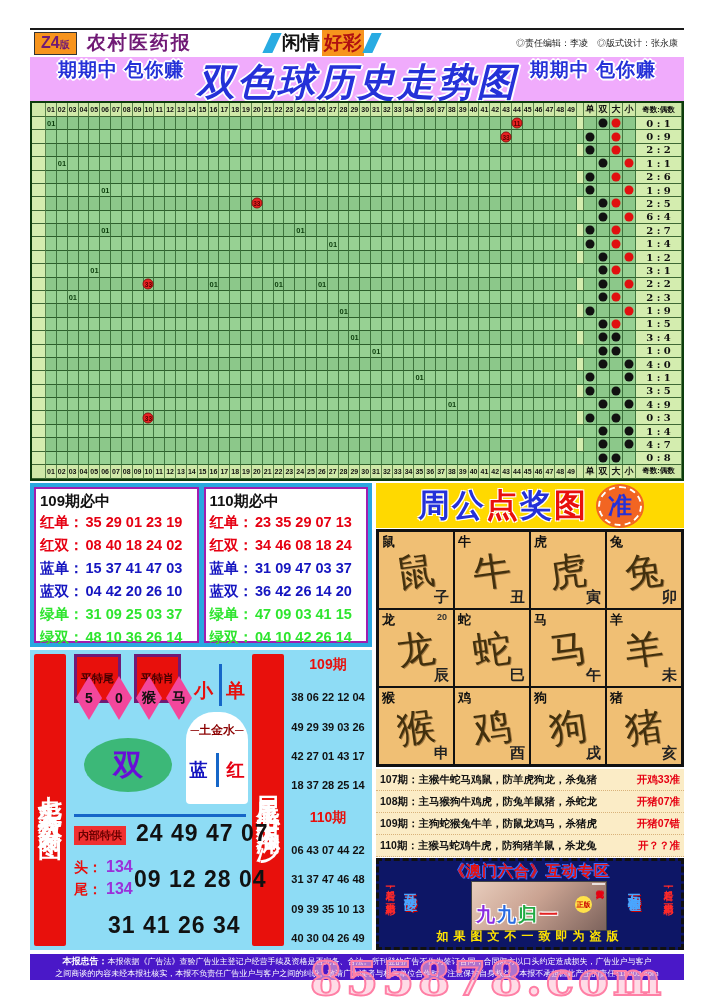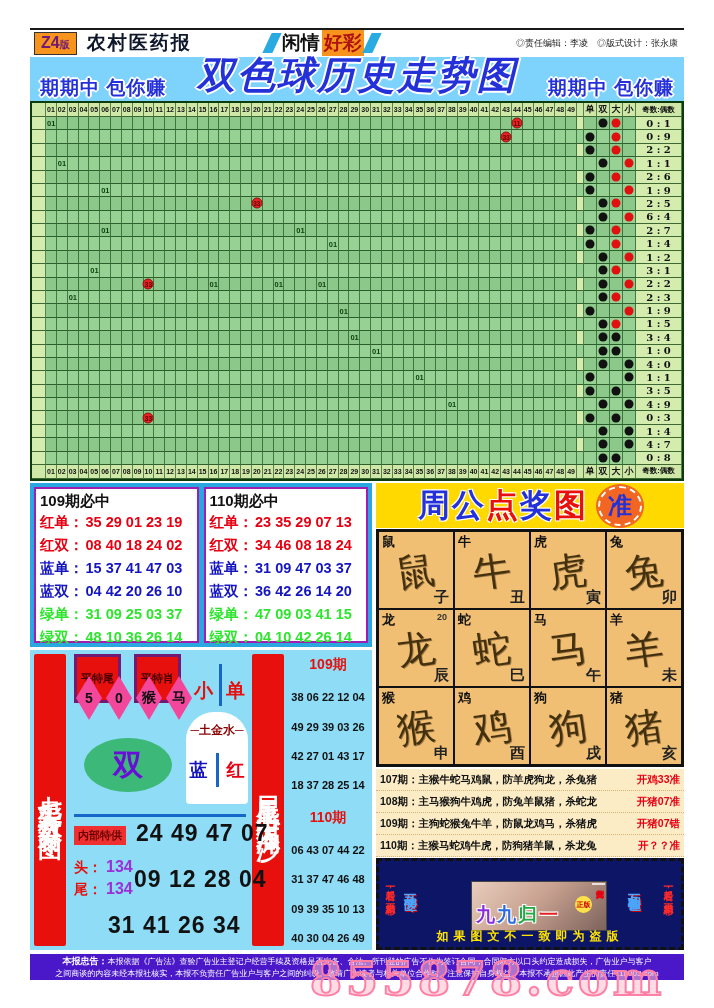--- a/index.html
+++ b/index.html
@@ -4,29 +4,29 @@
 <style>
   * { margin:0; padding:0; box-sizing:border-box; }
   html,body { width:714px; height:1008px; }
   body { background:#ffffff; font-family:"Liberation Sans", sans-serif; position:relative; overflow:hidden; }
   .abs { position:absolute; }
 
   
   .hdr { left:30px; top:28px; width:654px; height:28px; border-top:2px solid #1a1a1a; background:#fff; display:flex; align-items:center; }
   .ed-box { background:#f7941d; color:#701a75; font-weight:bold; padding:1px 6px 2px 6px; margin-left:4px; font-size:16px; border:1px solid #333; }
   .ed-box small { font-size:10px; }
-  .paper-name { color:#0f172a; font-weight:bold; font-size:19px; margin-left:10px; letter-spacing:2px; font-family:"Liberation Serif", serif; }
+  .paper-name { color:#701a75; font-weight:bold; font-size:19px; margin-left:10px; letter-spacing:2px; font-family:"Liberation Serif", serif; }
   .col-badge { margin-left:72px; display:flex; align-items:center; font-size:19px; font-weight:bold; }
   .slash { width:10px; height:20px; background:#29abe2; transform:skewX(-25deg); margin:0 3px; }
   .badge-a { color:#111; background:#fff; padding:0 2px; }
   .badge-b { color:#b01111; background:#f7941d; padding:0 2px; }
   .credits { margin-left:auto; margin-right:6px; font-size:9px; color:#222; }
 
   
-  .mast { left:30px; top:57px; width:654px; height:44px; background:#7dd3fc; display:flex; align-items:flex-end; justify-content:space-between; padding:0 10px; }
+  .mast { left:30px; top:57px; width:654px; height:44px; background:#f0abfc; display:flex; align-items:flex-start; justify-content:space-between; padding:0 28px; }
   .stroke-w { text-shadow:-1px -1px 0 #fff,1px -1px 0 #fff,-1px 1px 0 #fff,1px 1px 0 #fff,-2px 0 0 #fff,2px 0 0 #fff,0 2px 0 #fff,0 -2px 0 #fff; }
   .slogan { color:#2531d8; font-size:19px; font-weight:bold; letter-spacing:1px; }
   .mast-title { color:#2531d8; font-size:38px; font-weight:bold; letter-spacing:2px; font-style:italic; }
 
   
   .chart { left:30px; top:101px; width:654px; height:380px; background:#8cc88a; border:2px solid #0c3b0c; display:grid;
     grid-template-columns:14px repeat(49,1fr) 7px 13px 13px 13px 13px 46px;
     grid-template-rows:14px repeat(26,1fr) 14px; }
   .cell { border-right:1px solid rgba(10,60,10,.6); border-bottom:1px solid rgba(12,59,12,.75); position:relative; background:#8cc88a; }
   .cell.lt { background:#d4edaf; }
@@ -2021,20 +2021,21 @@
       <div class="qr-nums">18 37 28 25 14</div>
       <div class="qr-period">110期</div>
       <div class="qr-nums">06 43 07 44 22</div>
       <div class="qr-nums">31 37 47 46 48</div>
       <div class="qr-nums">09 39 35 10 13</div>
       <div class="qr-nums">40 30 04 26 49</div>
     </div>
 </div>
 
 <div class="ad">
+  <div class="ad-title">《澳门六合》互动专区</div>
   <div class="ad-v ad-red" style="left:4px; top:20px; height:68px;">一起看，更精彩！</div>
   <div class="ad-v ad-blue" style="left:22px; top:22px; height:64px;">互动专区</div>
   <div class="ad-photo">
     <div class="photo-tag">靓女传真</div>
     <div class="zb-badge">正版</div>
     <div class="photo-title" id="photo-title"><span class="pt1">九</span><span class="pt2">九</span><span class="pt3">归</span><span class="pt4">一</span></div>
   </div>
   <div class="ad-v ad-blue" style="left:246px; top:22px; height:64px;">互相验证</div>
   <div class="ad-v ad-red" style="left:282px; top:20px; height:68px;">一起看，更精彩！</div>
   <div class="ad-bottom">如果图文不一致即为盗版</div>

